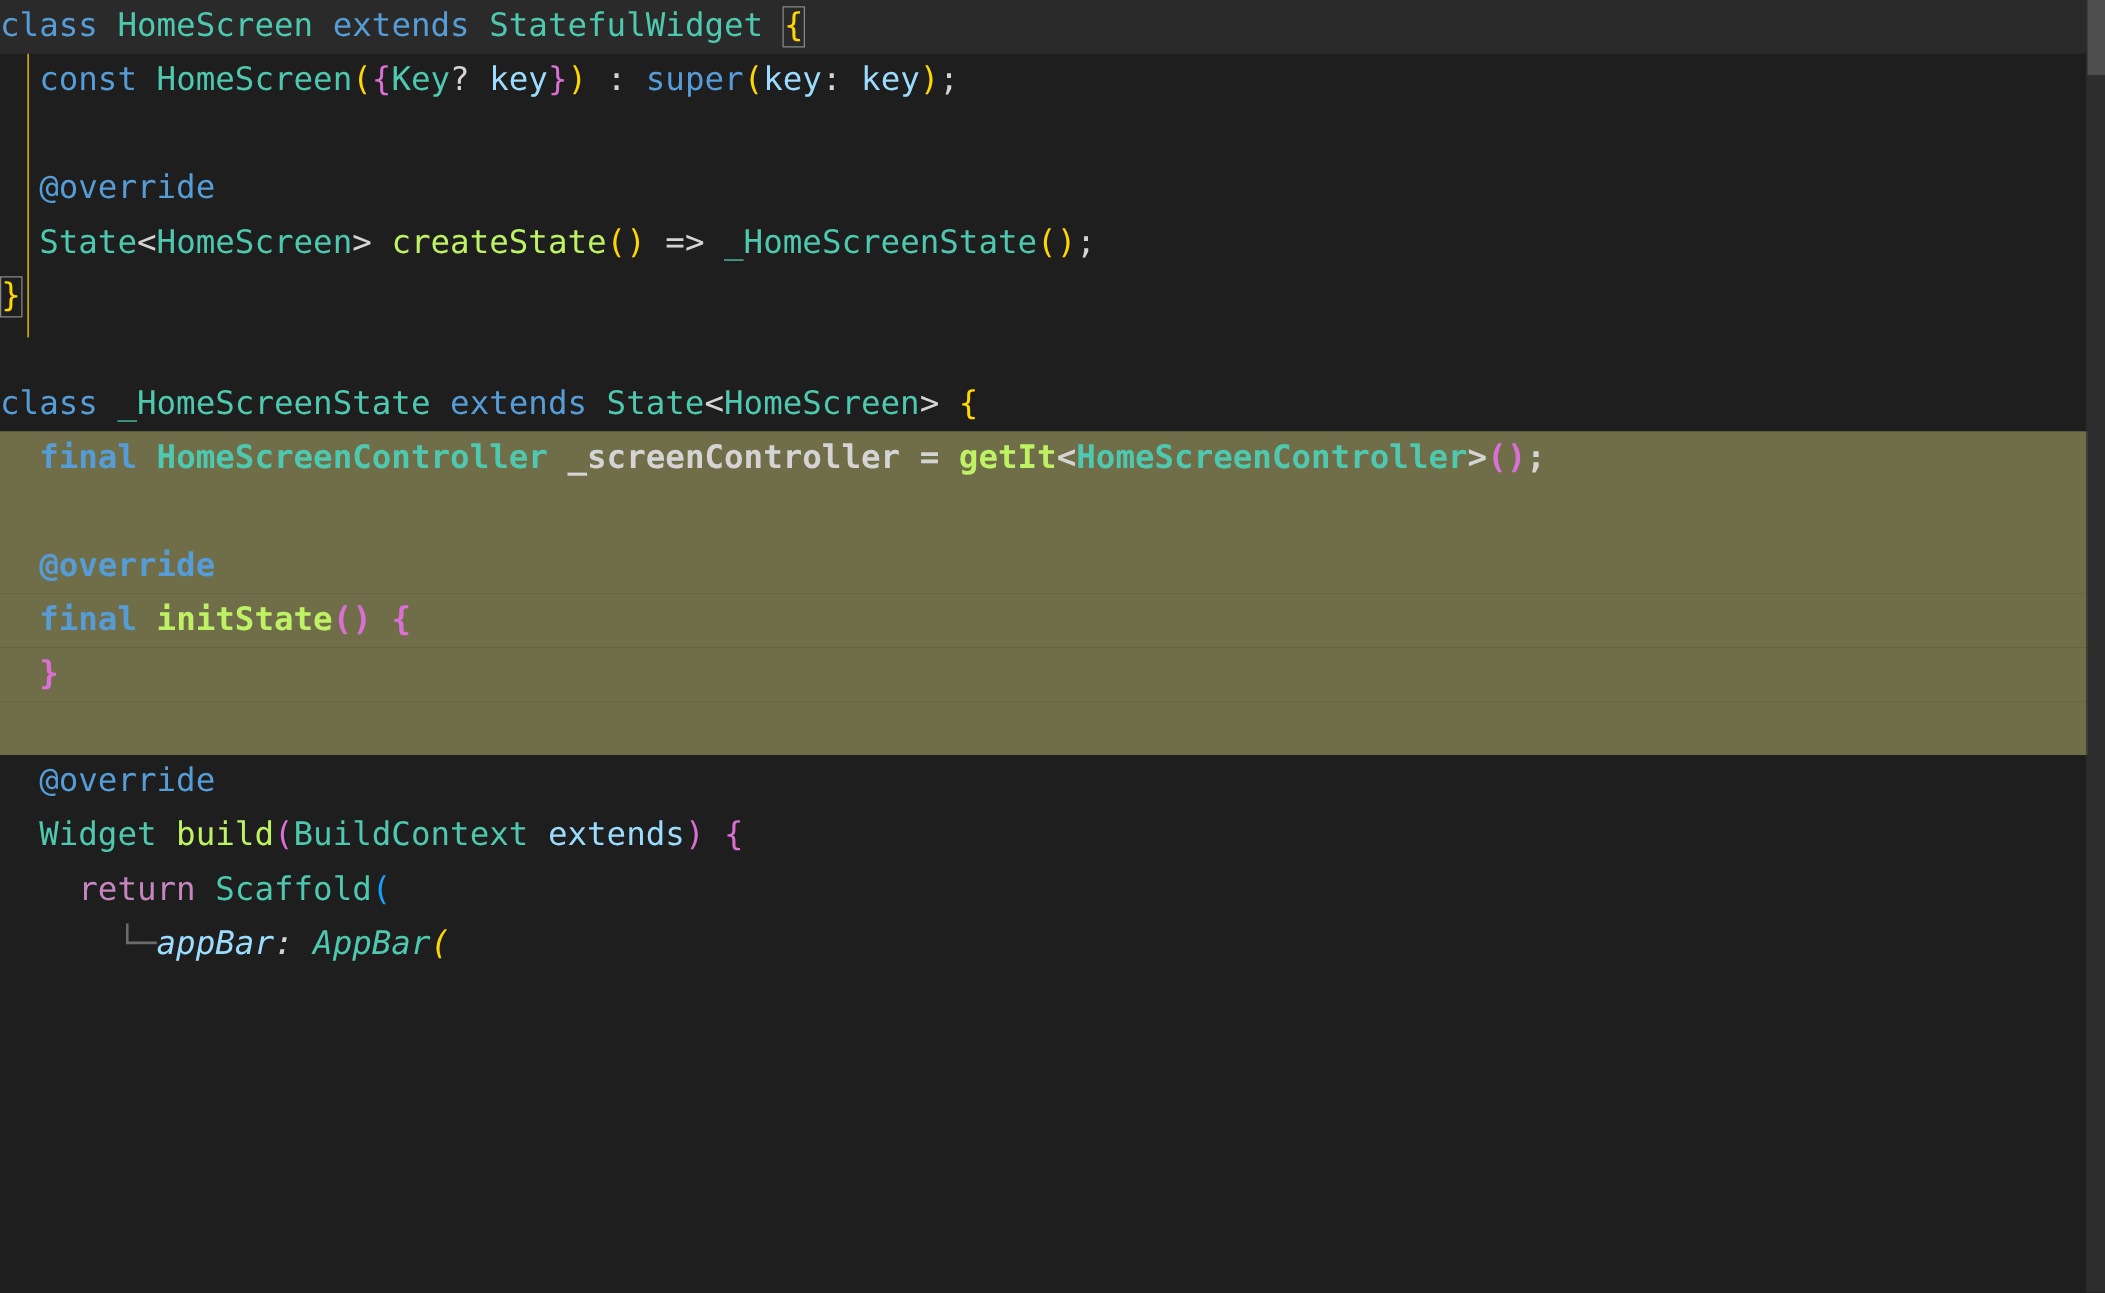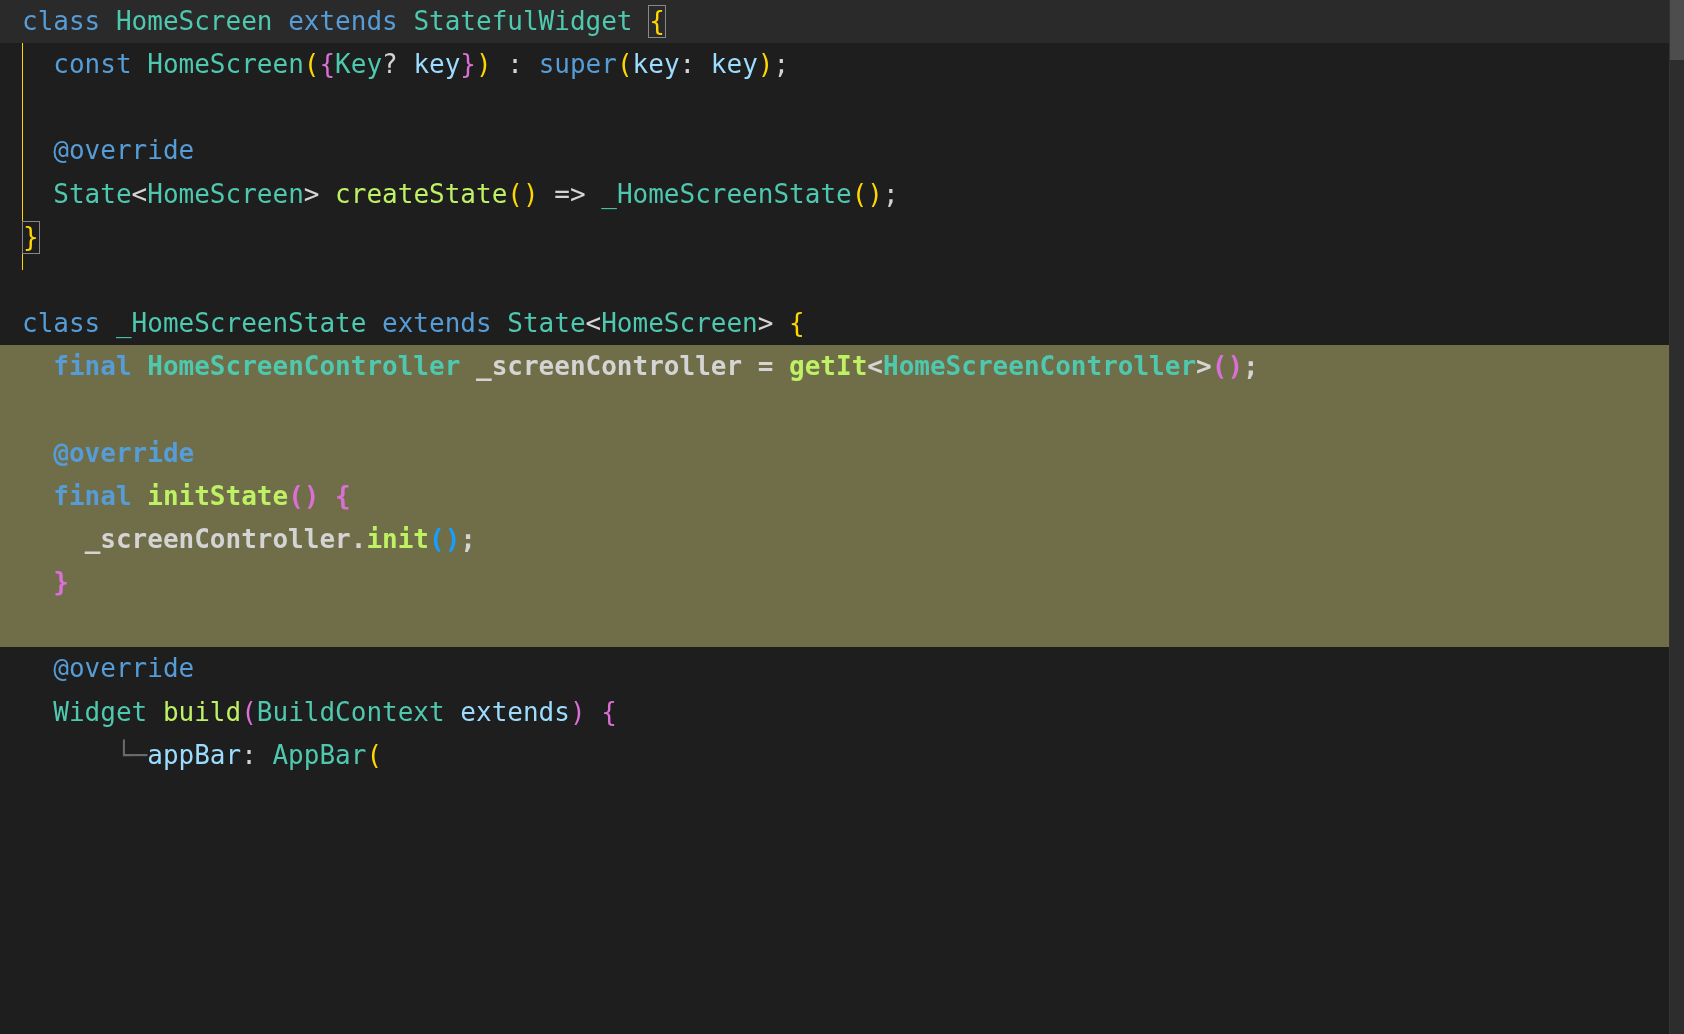--- a/index.html
+++ b/index.html
@@ -13,21 +13,20 @@
     width: 1684px;
     height: 1034px;
     position: relative;
   }
   .editor {
     padding: 0;
     position: relative;
     width: 100%;
   }
   .line {
-    padding-left: 22px;
     white-space: pre;
     position: relative;
   }
   .line-highlight {
     background: #2a2a2a;
   }
   .selection-block {
     background: rgba(181, 175, 110, 0.55);
     font-weight: bold;
   }
@@ -99,32 +98,32 @@
   <div class="line"><span class="tok-keyword">class</span> <span class="tok-class">_HomeScreenState</span> <span class="tok-keyword">extends</span> <span class="tok-type">State</span><span class="tok-plain">&lt;</span><span class="tok-type">HomeScreen</span><span class="tok-plain">&gt;</span><span class="tok-paren"> {</span></div>
 
   <div class="line selection-block">  <span class="tok-keyword">final</span> <span class="tok-type">HomeScreenController</span> <span class="tok-plain">_screenController</span><span class="tok-plain"> = </span><span class="tok-func">getIt</span><span class="tok-plain">&lt;</span><span class="tok-type">HomeScreenController</span><span class="tok-plain">&gt;</span><span class="tok-paren2">(</span><span class="tok-paren2">)</span><span class="tok-plain">;</span></div>
 
   <div class="line selection-block"> </div>
 
   <div class="line selection-block">  <span class="tok-keyword">@override</span></div>
 
   <div class="line selection-block">  <span class="tok-keyword">final</span> <span class="tok-func">initState</span><span class="tok-paren2">(</span><span class="tok-paren2">)</span><span class="tok-paren2"> {</span></div>
 
-  <div class="line selection-block">    <span class="tok-plain">_screenController</span><span class="tok-plain">.</span><span class="tok-func">init</span><span class="tok-paren3">(</span><span class="tok-paren3">)</span><span class="tok-plain">;</span></div>
 
 
   <div class="line selection-block">  <span class="tok-paren2">}</span></div>
 
   <div class="line selection-block"> </div>
 
   <div class="line">  <span class="tok-keyword">@override</span></div>
 
   <div class="line">  <span class="tok-type">Widget</span> <span class="tok-func">build</span><span class="tok-paren2">(</span><span class="tok-type">BuildContext</span> <span class="tok-param">extends</span><span class="tok-paren2">)</span><span class="tok-paren2"> {</span></div>
 
+  <div class="line">    <span class="tok-purple">return</span> <span class="tok-class">Scaffold</span><span class="tok-paren3">(</span></div>
 
-  <div class="line" style="color:#6a6a6a;">      <span>└─</span><span class="tok-param">appBar</span><span class="tok-plain">: </span><span class="tok-class">AppBar</span><span class="tok-paren">(</span></div>
+  <div class="line" style="color:#6a6a6a;font-style:italic;">      <span>└─</span><span class="tok-param">appBar</span><span class="tok-plain">: </span><span class="tok-class">AppBar</span><span class="tok-paren">(</span></div>
 
 </div>
 
 <div class="minimap-edge"></div>
 <div class="scrollbar-right">
   <div class="scrollbar-thumb" style="top:0;height:60px;"></div>
 </div>
 
 </body></html>

